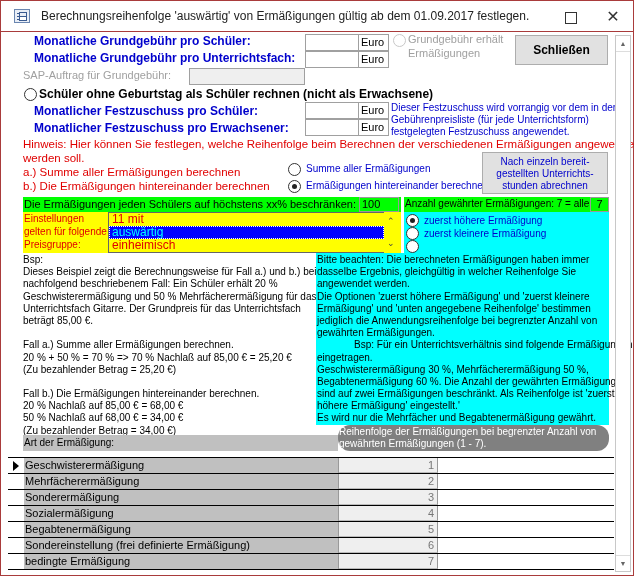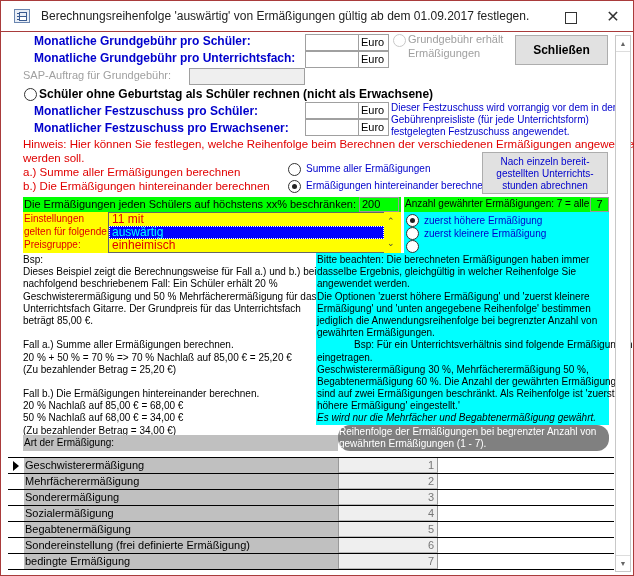--- a/index.html
+++ b/index.html
@@ -101,21 +101,21 @@
   <span class="abs small-blue" style="left:305px; top:179px;">Ermäßigungen hintereinander berechnen</span>
 
   <div class="btn" style="left:481px; top:151px; width:126px; height:42px; padding-top:3px;">
     <div class="small-blue" style="line-height:12px;">Nach einzeln bereit-</div>
     <div class="small-blue" style="line-height:12px;">gestellten Unterrichts-</div>
     <div class="small-blue" style="line-height:12px;">stunden abrechnen</div>
   </div>
 
   <div class="abs green" style="left:22px; top:196px; width:378px; height:15px;">
     <span style="position:absolute; left:1px; top:1px; font-size:11px; color:#000;">Die Ermäßigungen jeden Schülers auf höchstens xx% beschränken:</span>
-    <span style="position:absolute; left:336px; top:0; width:40px; height:15px; border:1px solid #999; font-size:11px; padding-left:2px; line-height:13px; color:#000;">200</span>
+    <span style="position:absolute; left:336px; top:0; width:40px; height:15px; border:1px solid #999; font-size:11px; padding-left:2px; line-height:13px; color:#000;">100</span>
   </div>
   <div class="abs green" style="left:403px; top:196px; width:205px; height:15px;">
     <span style="position:absolute; left:1px; top:1px; font-size:10px; color:#000;">Anzahl gewährter Ermäßigungen: 7 = alle</span>
     <span style="position:absolute; left:186px; top:0; width:19px; height:15px; border:1px solid #999; font-size:11px; text-align:center; line-height:13px; color:#000;">7</span>
   </div>
 
   <div class="abs yellow" style="left:22px; top:211px; width:378px; height:41px;">
     <span style="position:absolute; left:1px; top:1px; color:#e00000; font-size:10px;">Einstellungen</span>
     <span style="position:absolute; left:1px; top:14px; color:#e00000; font-size:10px;">gelten für folgende</span>
     <span style="position:absolute; left:1px; top:27px; color:#e00000; font-size:10px;">Preisgruppe:</span>
@@ -161,21 +161,21 @@
       <div style="height: 12.2px;">Die Optionen 'zuerst höhere Ermäßigung' und 'zuerst kleinere</div>
       <div style="height: 12.2px;">Ermäßigung' und 'unten angegebene Reihenfolge' bestimmen</div>
       <div style="height: 12.2px;">jediglich die Anwendungsreihenfolge bei begrenzter Anzahl von</div>
       <div style="height: 12.2px;">gewährten Ermäßigungen.</div>
       <div style="height: 12.2px; padding-left: 37px;">Bsp: Für ein Unterrichtsverhältnis sind folgende Ermäßigungen</div>
       <div style="height: 12.2px;">eingetragen.</div>
       <div style="height: 12.2px;">Geschwisterermäßigung 30 %, Mehrfächerermäßigung 50 %,</div>
       <div style="height: 12.2px;">Begabtenermäßigung 60 %. Die Anzahl der gewährten Ermäßigungen</div>
       <div style="height: 12.2px;">sind auf zwei Ermäßigungen beschränkt. Als Reihenfolge ist 'zuerst</div>
       <div style="height: 12.2px;">höhere Ermäßigung' eingestellt.'</div>
-      <div style="height: 12.2px; font-style: italic;">Es wird nur die Mehrfächer und Begabtenermäßigung gewährt.</div>
+      <div style="height: 12.2px;">Es wird nur die Mehrfächer und Begabtenermäßigung gewährt.</div>
     </div>
 
   <div class="abs gray-hdr" style="left:22px; top:434px; width:315px; height:16px;">
     <span style="position:absolute; left:1px; top:2px; font-size:10px; color:#000;">Art der Ermäßigung:</span>
   </div>
   <div class="abs dark-hdr" style="left:337px; top:424px; width:271px; height:26px;">
     <div style="position:absolute; left:1px; top:1px; font-size:10px; line-height:12px;">Reihenfolge der Ermäßigungen bei begrenzter Anzahl von</div>
     <div style="position:absolute; left:1px; top:13px; font-size:10px; line-height:12px;">gewährten Ermäßigungen (1 - 7).</div>
   </div>
 

